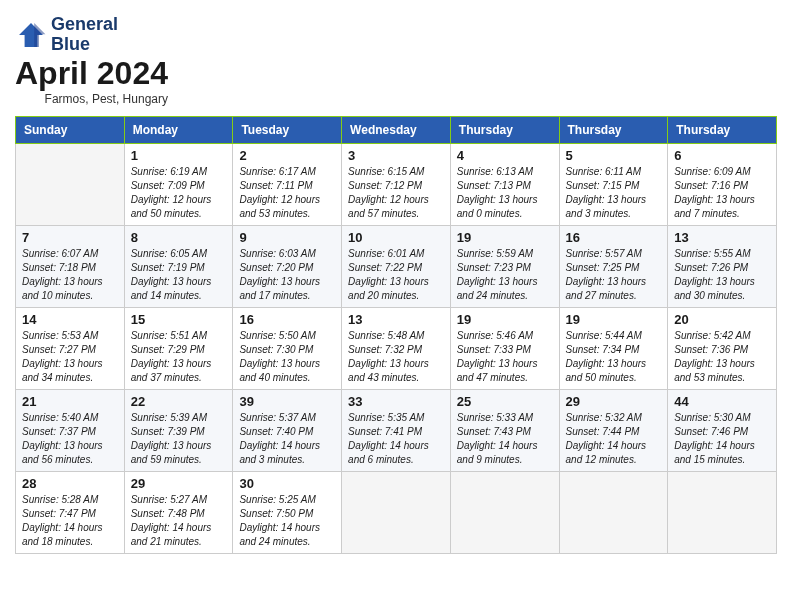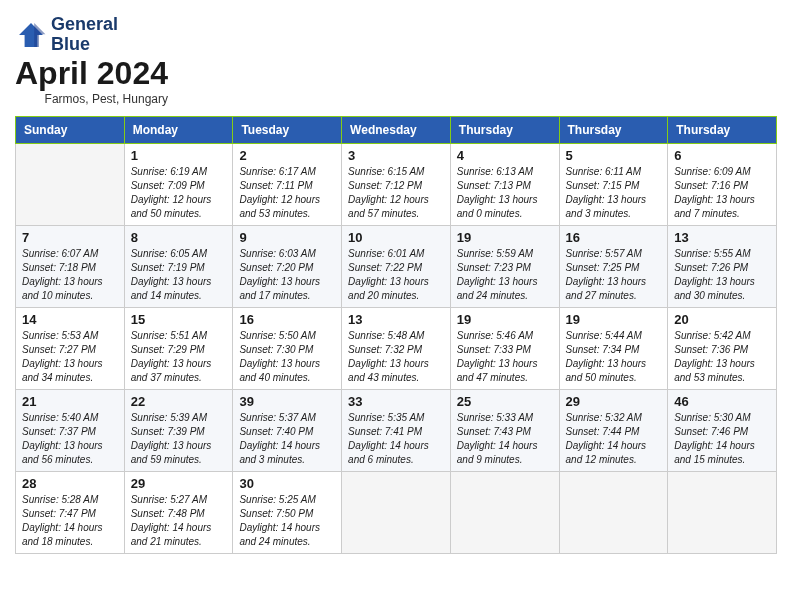--- a/index.html
+++ b/index.html
@@ -233,21 +233,21 @@
         </td>
         <td>
           <div class="day-number">25</div>
           <div class="day-info">Sunrise: 5:33 AM<br>Sunset: 7:43 PM<br>Daylight: 14 hours and 9 minutes.</div>
         </td>
         <td>
           <div class="day-number">29</div>
           <div class="day-info">Sunrise: 5:32 AM<br>Sunset: 7:44 PM<br>Daylight: 14 hours and 12 minutes.</div>
         </td>
         <td>
-          <div class="day-number">46</div>
+          <div class="day-number">44</div>
           <div class="day-info">Sunrise: 5:30 AM<br>Sunset: 7:46 PM<br>Daylight: 14 hours and 15 minutes.</div>
         </td>
       </tr>
       <tr>
         <td>
           <div class="day-number">28</div>
           <div class="day-info">Sunrise: 5:28 AM<br>Sunset: 7:47 PM<br>Daylight: 14 hours and 18 minutes.</div>
         </td>
         <td>
           <div class="day-number">29</div>

